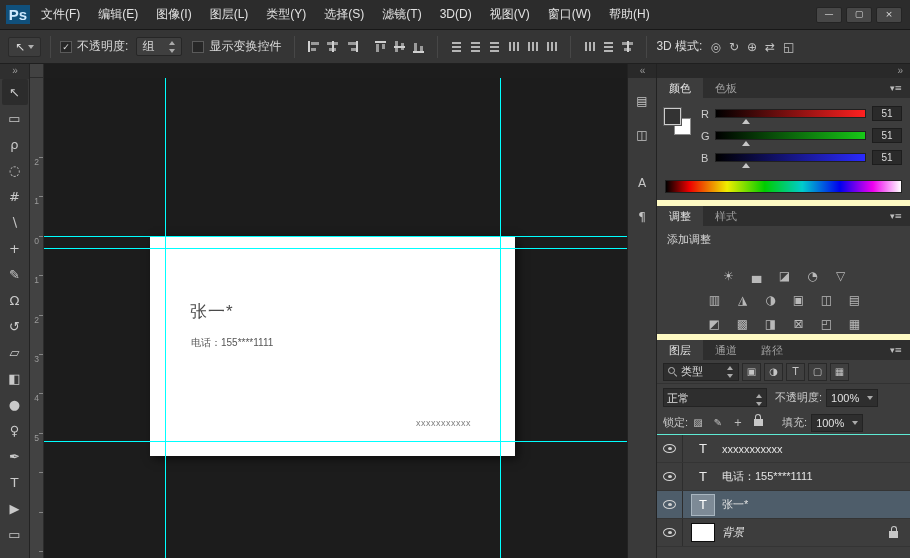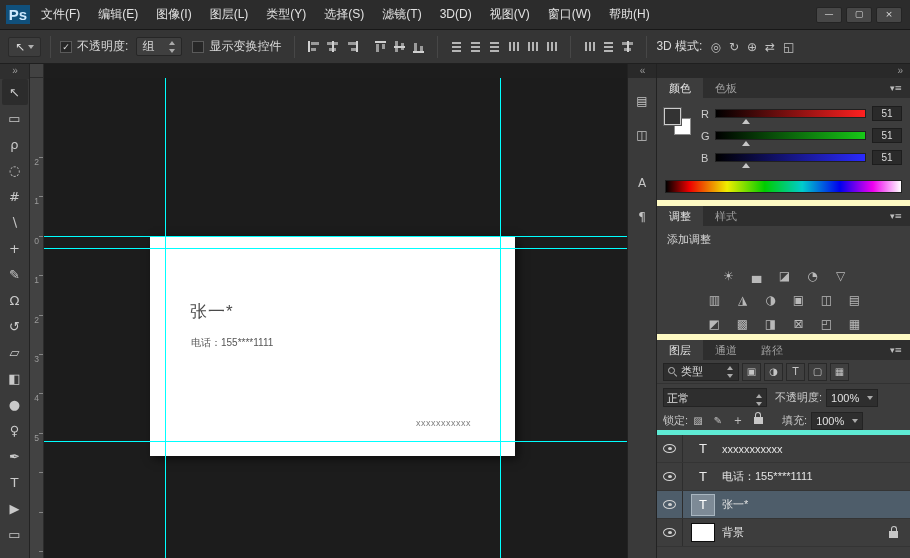--- a/index.html
+++ b/index.html
@@ -112,33 +112,33 @@
 .fselect{display:flex;align-items:center;gap:4px;width:76px;height:18px;background:#2e2e2e;border:1px solid #232323;padding:0 4px;font-size:11px;color:#ddd}
 .mag{width:9px;height:9px;position:relative;display:inline-block;flex:0 0 auto}
 .mag::before{content:"";position:absolute;left:0;top:0;width:5px;height:5px;border:1px solid #bbb;border-radius:50%}
 .mag::after{content:"";position:absolute;left:6px;top:6px;width:4px;height:1px;background:#bbb;transform:rotate(45deg);transform-origin:left center}
 .fbtn{width:19px;height:18px;margin-left:3px;background:#3f3f3f;border:1px solid #292929;color:#c5c5c5;font-size:10px;display:flex;align-items:center;justify-content:center;font-family:"DejaVu Sans",sans-serif}
 .lblend{display:flex;align-items:center;padding:4px 6px;height:27px;flex:0 0 auto}
 .bselect{display:flex;align-items:flex-end;width:104px;height:19px;background:#2e2e2e;border:1px solid #232323;padding:0 3px;font-size:11px;color:#e0e0e0}
 .llabel{font-size:11px;color:#c9c9c9;margin-left:8px;white-space:nowrap}
 .vbox{display:flex;align-items:center;justify-content:space-between;width:52px;height:18px;background:#2e2e2e;border:1px solid #232323;padding:0 4px;font-size:11px;color:#e0e0e0;margin-left:4px;flex:0 0 auto}
 .caret{width:0;height:0;border-left:3px solid transparent;border-right:3px solid transparent;border-top:4px solid #aaa;display:inline-block}
-.llock{display:flex;align-items:center;padding:3px 6px;height:24px;border-bottom:5px solid #5eead4;flex:0 0 auto}
+.llock{display:flex;align-items:center;padding:3px 6px;height:24px;border-bottom:1px solid #5eead4;flex:0 0 auto}
 .lkbtn{width:16px;height:16px;display:flex;align-items:center;justify-content:center;color:#c0c0c0;font-size:10px;margin:0 2px;font-family:"DejaVu Sans",sans-serif}
 .llist{flex:1;overflow:hidden}
 .lrow{display:flex;align-items:center;height:28px;border-bottom:1px solid #343434}
 .lrow.sel{background:#4e5d6a}
 .eyecell{width:26px;align-self:stretch;border-right:1px solid #2d2d2d;display:flex;align-items:center;justify-content:center;flex:0 0 auto}
 .eye{width:13px;height:9px;border:1px solid #d2d2d2;border-radius:50%;position:relative}
 .eye::after{content:"";position:absolute;left:3.5px;top:2px;width:4px;height:3px;border-radius:50%;background:#d2d2d2}
 .lthumb{width:24px;height:22px;margin:0 7px 0 8px;display:flex;align-items:center;justify-content:center;color:#ececec;font-size:13px;flex:0 0 auto}
 .lrow.sel .lthumb{background:#7d8a96;border:1px solid #a9b6c0;color:#fff}
 .lthumb-bg{width:24px;height:19px;margin:0 7px 0 8px;background:#fff;border:1px solid #0d0d0d;flex:0 0 auto}
 .lname{font-size:11px;color:#e4e4e4;white-space:nowrap;overflow:hidden}
-.lname.it{}
+.lname.it{font-style:italic}
 .locktag{margin-left:auto;margin-right:12px}
 .lockico{position:relative;width:9px;height:7px;background:#c8c8c8;display:inline-block}
 .lockico::before{content:"";position:absolute;top:-5px;left:1.5px;width:4px;height:4px;border:1.5px solid #c8c8c8;border-bottom:none;border-radius:3px 3px 0 0}
 </style>
 </head>
 <body>
 
 <div class="app">
 
   <header class="menubar">

